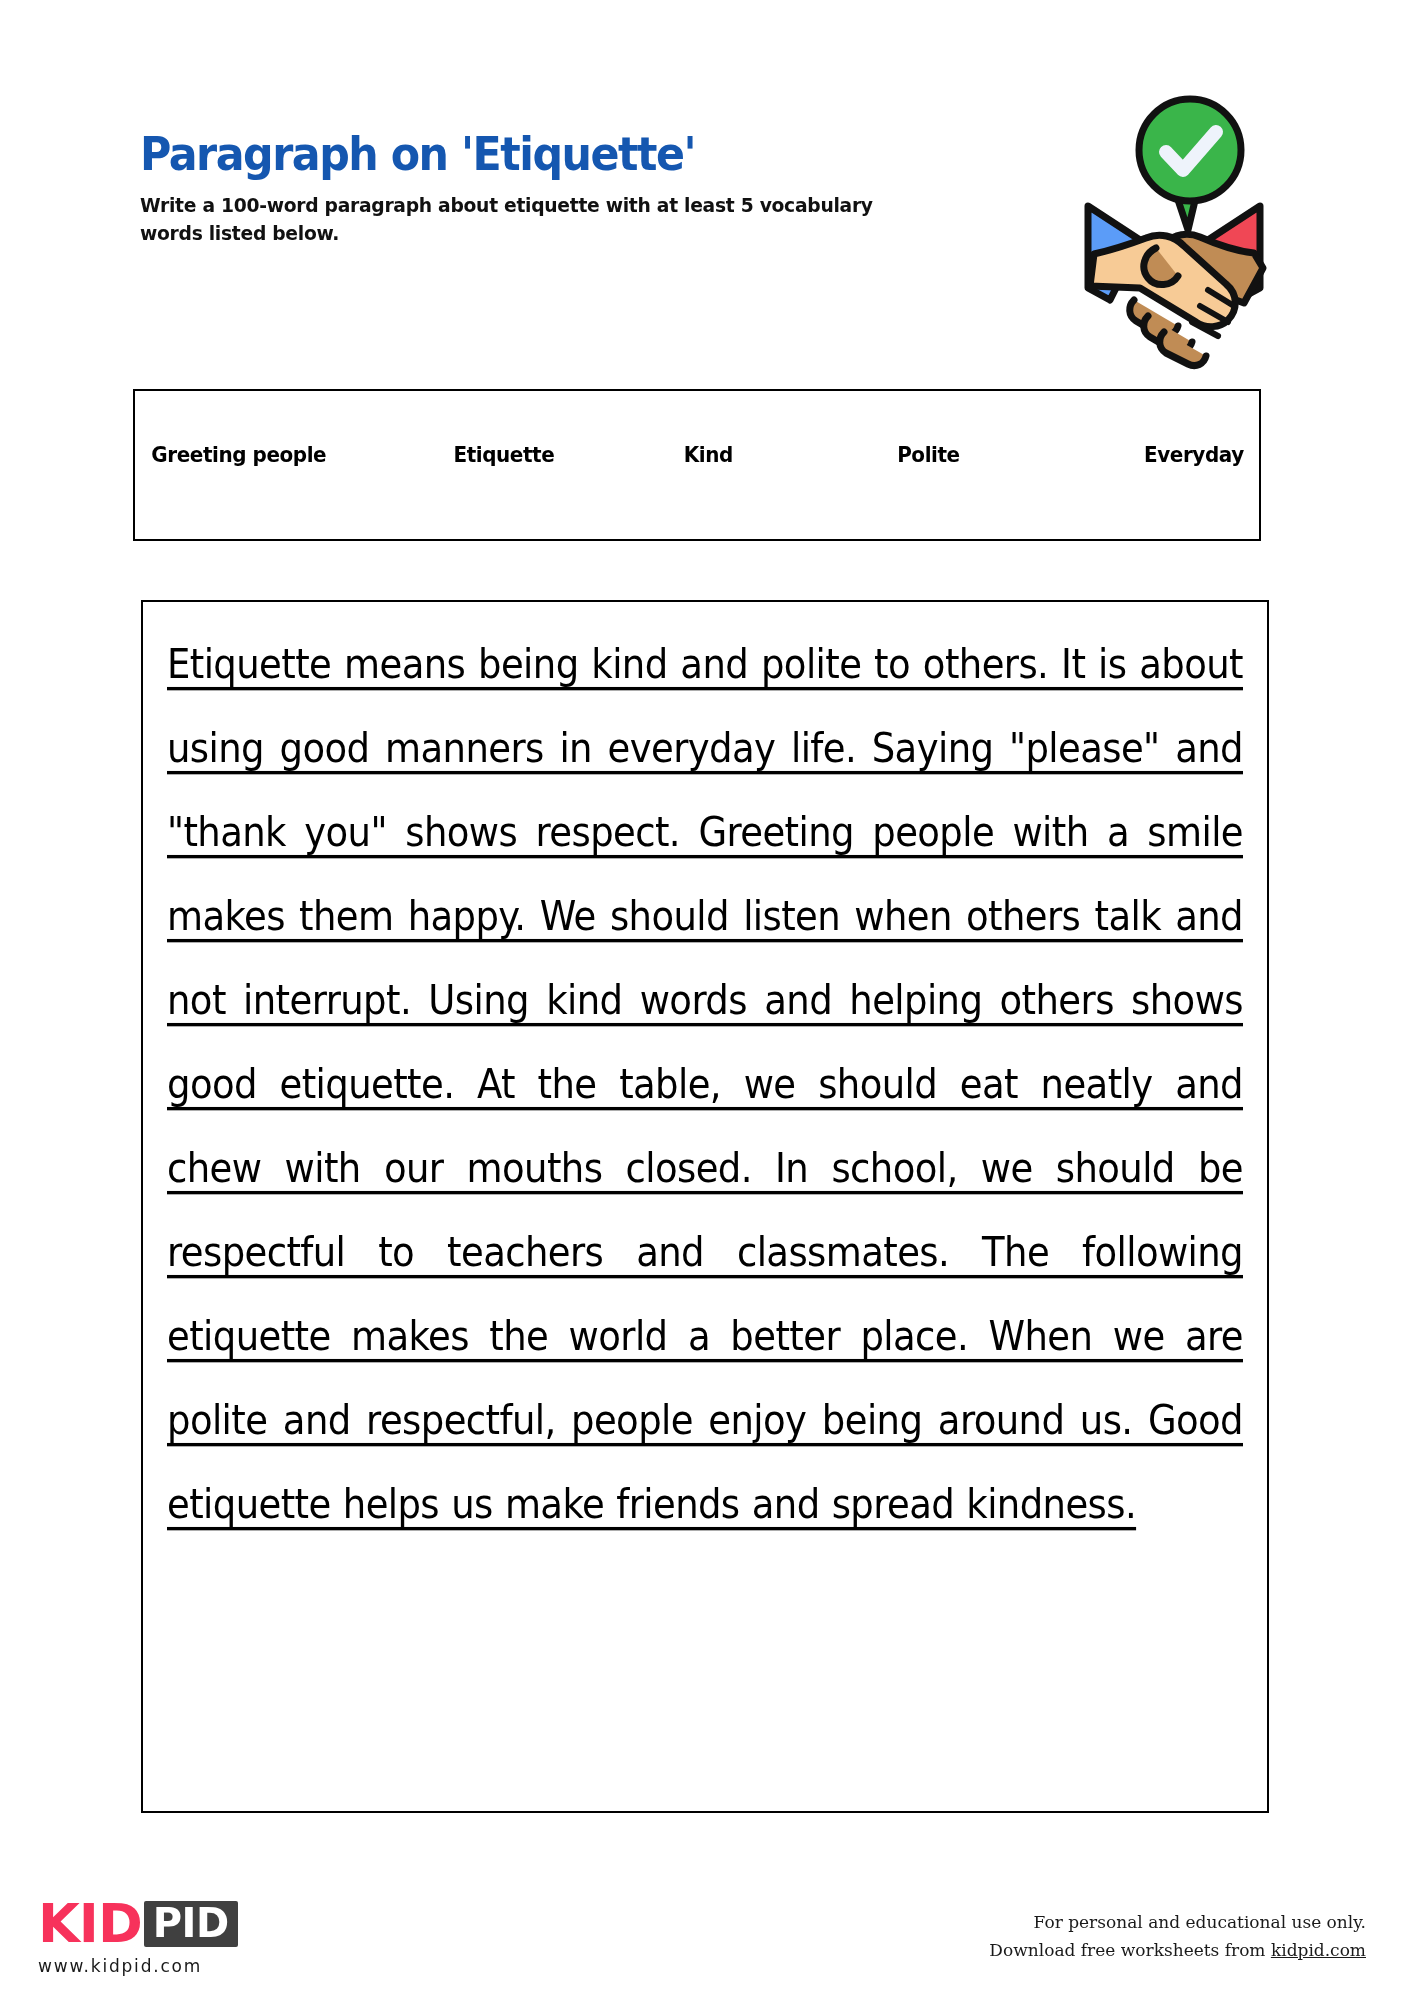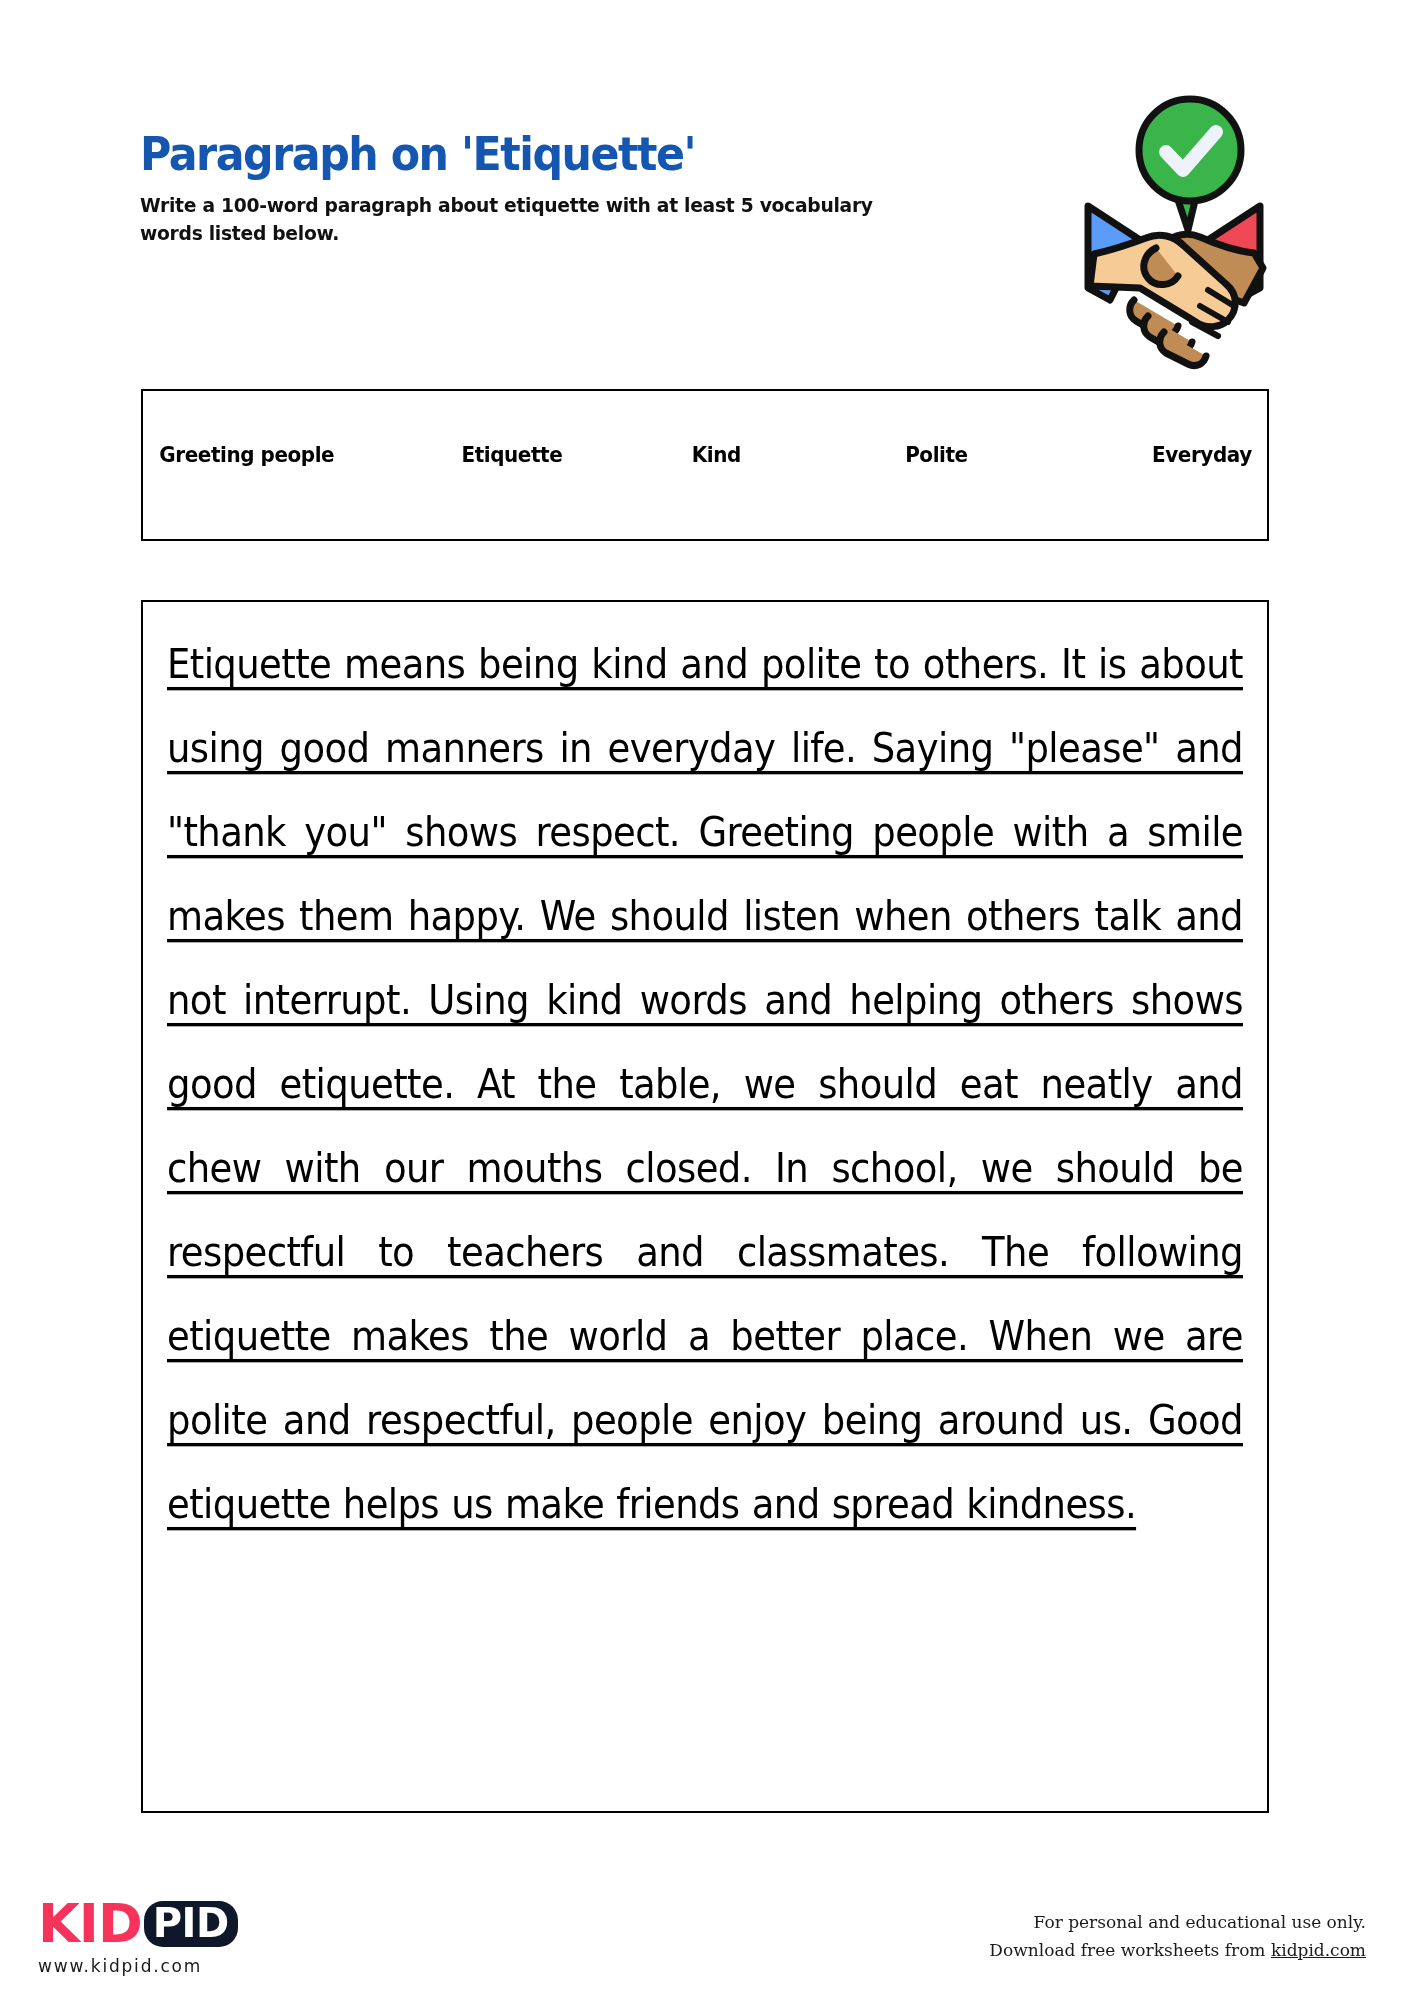--- a/index.html
+++ b/index.html
@@ -52,21 +52,21 @@
     left: 1048px;
     top: 88px;
     width: 250px;
     height: 290px;
   }
   .hero-icon svg { display: block; width: 100%; height: 100%; }
 
   
   .wordbank {
     position: absolute;
-    left: 141px;
+    left: 133px;
     top: 389px;
     width: 1128px;
     height: 152px;
     border: 2.5px solid #000000;
     box-sizing: border-box;
     display: flex;
     flex-direction: column;
     justify-content: center;
   }
   .wordbank-row {
@@ -137,22 +137,22 @@
   }
   .logo-kid {
     font-family: "DejaVu Sans", sans-serif;
     font-size: 54px;
     font-weight: 700;
     color: #f7325b;
     letter-spacing: -1px;
     line-height: 1;
   }
   .logo-pid-box {
-    background: #0f172a;
-    border-radius: 19px;
+    background: #404040;
+    border-radius: 2px;
     padding: 2px 9px 4px 9px;
     margin-left: 2px;
   }
   .logo-pid {
     font-family: "DejaVu Sans", sans-serif;
     font-size: 40px;
     font-weight: 700;
     color: #ffffff;
     letter-spacing: -0.5px;
     line-height: 1;

